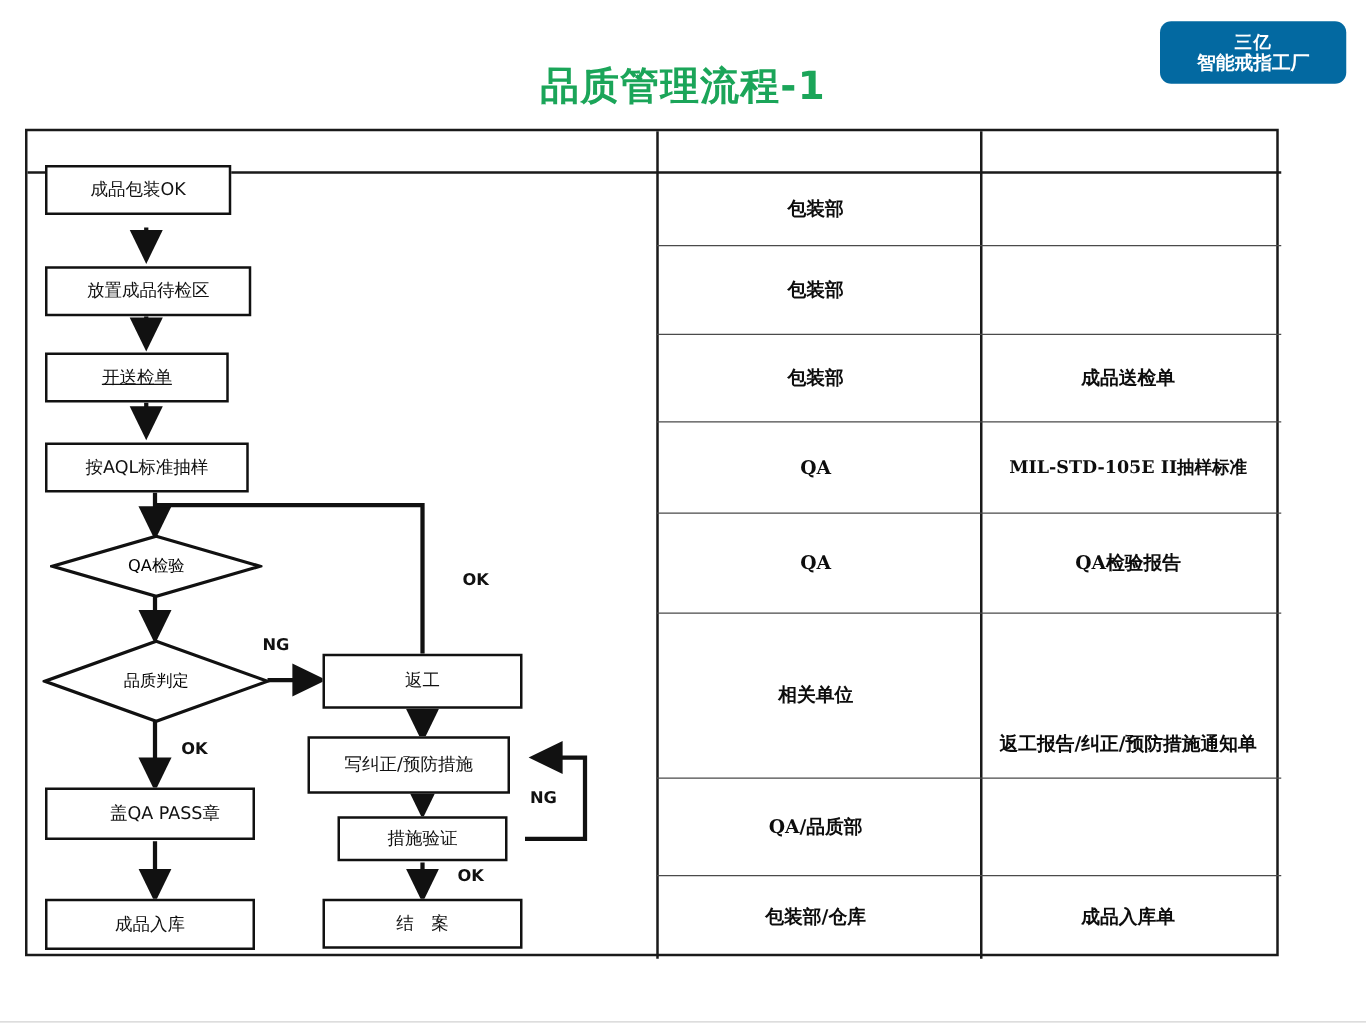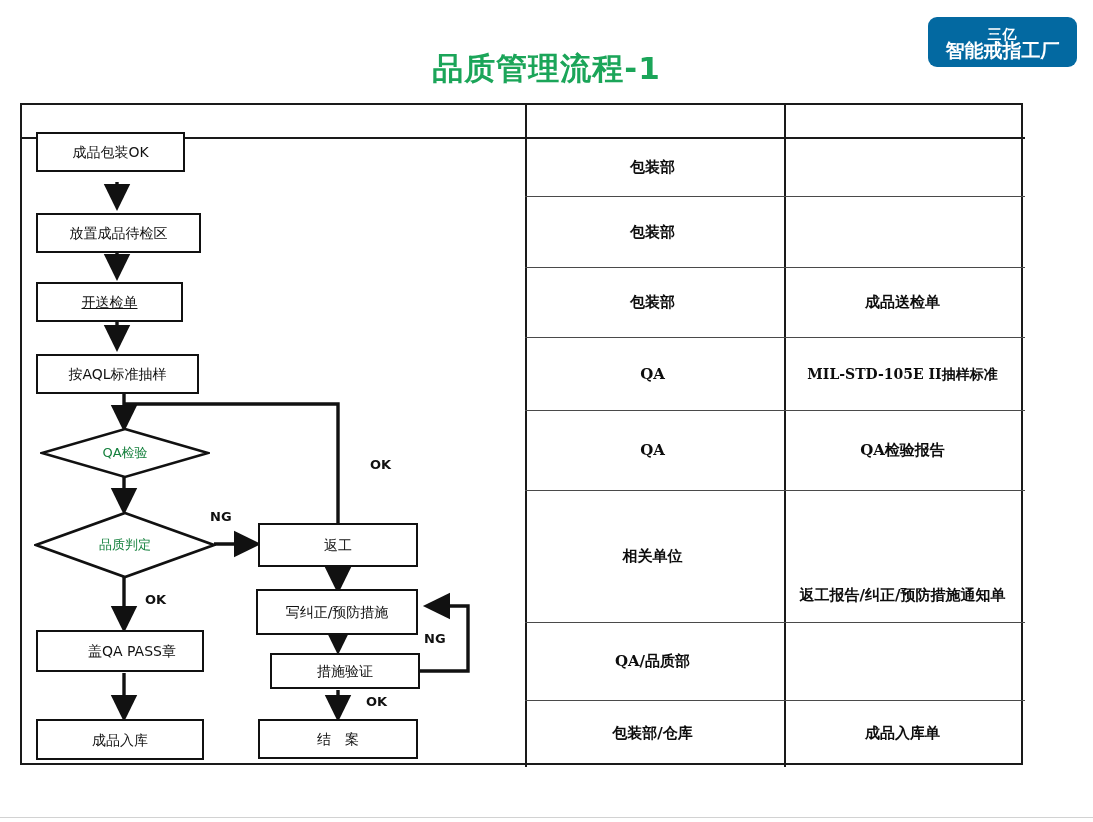--- a/index.html
+++ b/index.html
@@ -20,21 +20,21 @@
     font-family:"DejaVu Sans","Liberation Sans",sans-serif;
   }
   .brand-badge{
     position:absolute;left:928px;top:17px;width:149px;height:50px;
     background:#0369a1;border-radius:9px;
     color:#ffffff;text-align:center;
     display:flex;flex-direction:column;align-items:center;justify-content:center;
     font-family:"DejaVu Sans","Liberation Sans",sans-serif;
   }
   .brand-line1{font-size:14px;font-weight:bold;line-height:16px;letter-spacing:1px;}
-  .brand-line2{font-size:19px;font-weight:bold;line-height:17px;letter-spacing:0px;}
+  .brand-line2{font-size:15px;font-weight:bold;line-height:17px;letter-spacing:0px;}
 
   
   .tbl{
     position:absolute;left:20px;top:103px;width:1003px;height:662px;
     border:2px solid #1a1a1a;box-sizing:border-box;background:#fff;
   }
   .vline{position:absolute;top:0;width:2px;background:#1a1a1a;height:662px;}
   .vline.c1{left:503px;}
   .vline.c2{left:762px;}
   .hline{position:absolute;left:0;width:1003px;height:1px;background:#4a4a4a;}
@@ -71,21 +71,21 @@
     text-align:center;color:#111;
     font-family:"DejaVu Sans","Liberation Sans",sans-serif;
     font-size:14px;line-height:16px;
   }
   .diamond-wrap{position:absolute;}
   .diamond-wrap svg{display:block;}
   .diamond-label{
     position:absolute;left:0;top:0;width:100%;height:100%;
     display:flex;align-items:center;justify-content:center;
     font-family:"DejaVu Sans","Liberation Sans",sans-serif;
-    font-size:13px;color:#15803d;text-align:center;
+    font-size:13px;color:#000000;text-align:center;
   }
   .edgelabel{
     position:absolute;font-weight:bold;font-size:13px;color:#111;
     font-family:"DejaVu Sans","Liberation Sans",sans-serif;
   }
   #wires{position:absolute;left:0;top:0;width:1093px;height:822px;pointer-events:none;}
 
   .footline{position:absolute;left:0;top:817px;width:1093px;height:1px;background:#d2d2d2;}
 </style>
 </head>
@@ -192,23 +192,23 @@
     </svg>
     <div class="diamond-label">品质判定</div>
   </div>
 
   <div class="node" style="left:36px;top:630px;width:168px;height:42px;padding-left:24px;">盖QA PASS章</div>
 
   <div class="node" style="left:36px;top:719px;width:168px;height:41px;">成品入库</div>
 
   <div class="node" style="left:258px;top:523px;width:160px;height:44px;">返工</div>
 
-  <div class="node" style="left:256px;top:589px;width:162px;height:46px;">写纠正/预防措施</div>
-
-  <div class="node" style="left:270px;top:653px;width:150px;height:36px;">措施验证</div>
+  <div class="node" style="left:246px;top:589px;width:162px;height:46px;">写纠正/预防措施</div>
+
+  <div class="node" style="left:270px;top:653px;width:136px;height:36px;">措施验证</div>
 
   <div class="node" style="left:258px;top:719px;width:160px;height:40px;">结　案</div>
 
   <div class="edgelabel" style="left:370px;top:457px;">OK</div>
   <div class="edgelabel" style="left:210px;top:509px;">NG</div>
   <div class="edgelabel" style="left:145px;top:592px;">OK</div>
   <div class="edgelabel" style="left:424px;top:631px;">NG</div>
   <div class="edgelabel" style="left:366px;top:694px;">OK</div>
 
   <div class="footline"></div>

